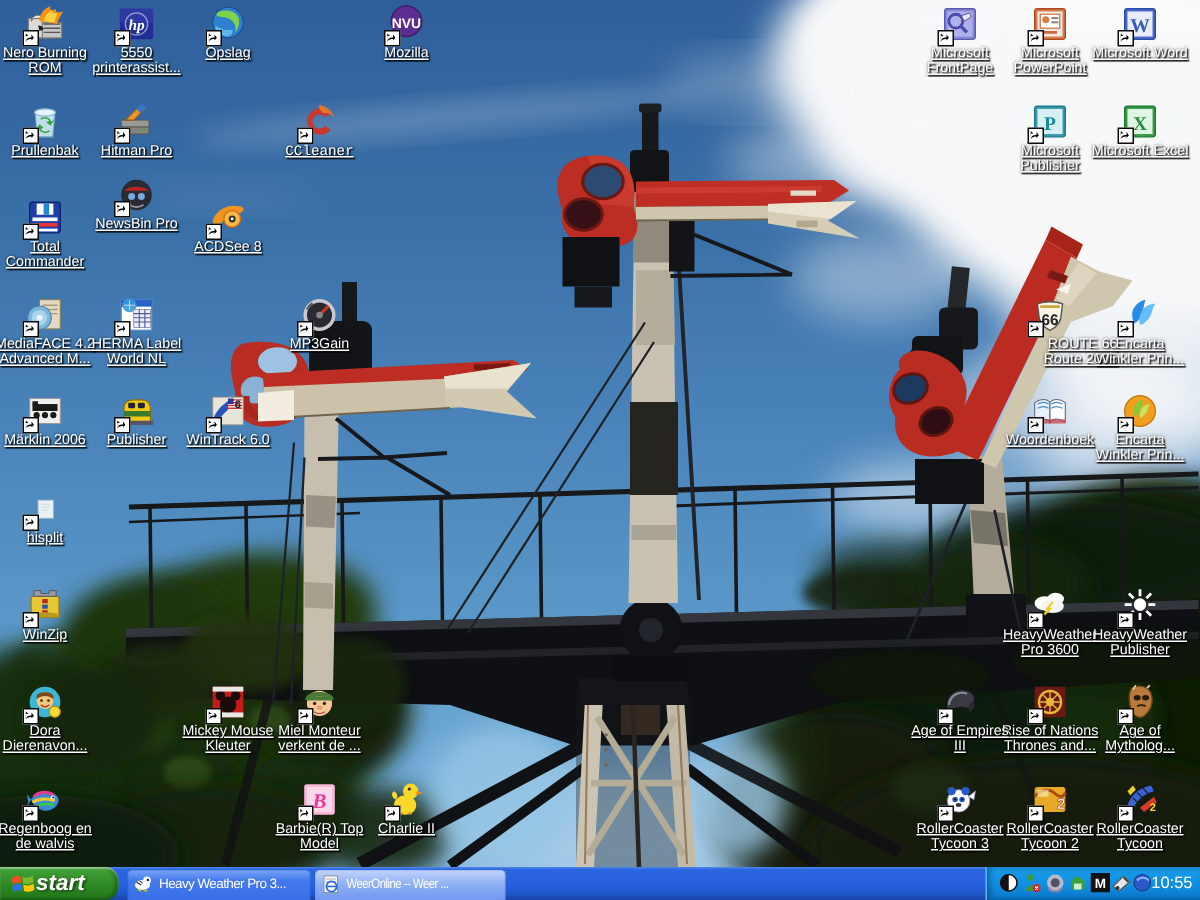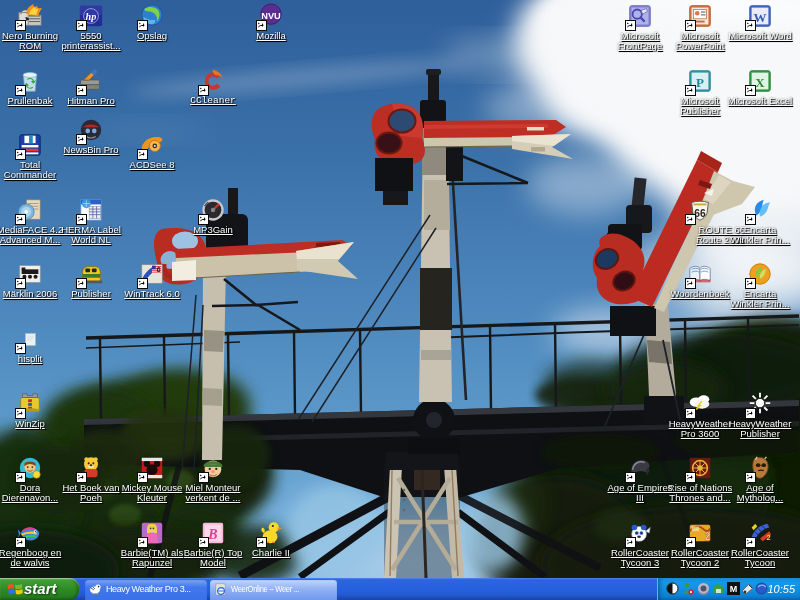--- a/index.html
+++ b/index.html
@@ -18,21 +18,21 @@
 #startbtn .flag{position:absolute;left:7px;top:3px;}
 #startbtn .stx{position:absolute;left:24px;top:2px;font-size:15px;font-weight:bold;font-style:italic;color:#fff;text-shadow:1px 1px 2px rgba(0,0,0,0.6);}
 .tbtn{position:absolute;top:2px;height:32px;border-radius:3px;color:#fff;font-size:9px;letter-spacing:-0.4px;overflow:hidden;white-space:nowrap;}
 #tb1{left:85px;width:122px;background:linear-gradient(180deg,#79a4f4 0%,#4379ec 22%,#3a70e8 60%,#3064d8 100%);box-shadow:inset 0 0 1px #1d4cb8;}
 #tb2{left:210px;width:91px;background:linear-gradient(180deg,#c2d4fa 0%,#8fb0f4 30%,#6b93ee 70%,#5e88ea 100%);box-shadow:inset 0 0 1px #4a6cc8;padding-left:36px;}
 .tbtn .ticon{position:absolute;left:4px;top:3px;width:13px;height:13px;}
 .tbtn .ttxt{position:absolute;left:21px;top:4px;}
 #tray{position:absolute;right:0;top:0;width:143px;height:22px;
 background:linear-gradient(180deg,#2aa2ec 0%,#179ae8 10%,#1190e2 50%,#0d7fd2 85%,#0a74c4 100%);
 box-shadow:inset 3px 0 4px rgba(0,40,90,0.45);}
-#clock{position:absolute;right:5px;top:5px;color:#fff;font-size:11px;font-style:italic;}
+#clock{position:absolute;right:5px;top:5px;color:#fff;font-size:11px;}
 .tri{position:absolute;top:4px;width:13px;height:13px;}
 </style></head>
 <body>
 <div id="screen">
 <svg id="bg" width="800" height="600" viewBox="0 0 800 600">
 <defs>
 <linearGradient id="sky" x1="0" y1="0" x2="0" y2="1">
  <stop offset="0" stop-color="#2f5f9b"></stop>
           <stop offset="0.25" stop-color="#3a70a8"></stop>
  <stop offset="0.5" stop-color="#4c86bc"></stop>
@@ -560,40 +560,20 @@
           <circle cx="21" cy="21" r="4" fill="#f8d838" stroke="#b89000" stroke-width="0.8"></circle>
         </svg>
 <div class="arr">
           <svg width="7" height="7" viewBox="0 0 7 7">
             <path d="M1 6 L1 2 L3 2 L1.2 0.4 M1 6 C1.5 3.5 3 2.8 5 3 L5 1 L6.6 3.2 L5 5 L5 4 C3.5 3.8 2 4.2 1 6Z" fill="#000"></path>
           </svg>
         </div>
 </div>
 <div class="lb">Dora<br>Dierenavon...</div>
 </div>
-<div class="ic" style="left:46px;top:454px;">
-<div class="gfx">
-        <svg width="28" height="28" viewBox="0 0 28 28">
-          <circle cx="14" cy="10" r="7.5" fill="#f8c838"></circle>
-          <circle cx="9" cy="4.5" r="2.2" fill="#f8c838"></circle>
-          <circle cx="19" cy="4.5" r="2.2" fill="#f8c838"></circle>
-          <rect x="7" y="15" width="14" height="9" rx="3" fill="#d83a2a"></rect>
-          <circle cx="11.5" cy="9" r="1.1" fill="#321"></circle>
-          <circle cx="16.5" cy="9" r="1.1" fill="#321"></circle>
-          <ellipse cx="14" cy="12" rx="3" ry="2" fill="#f8e8b8"></ellipse>
-          <ellipse cx="14" cy="11" rx="1.5" ry="1" fill="#321"></ellipse>
-        </svg>
-<div class="arr">
-          <svg width="7" height="7" viewBox="0 0 7 7">
-            <path d="M1 6 L1 2 L3 2 L1.2 0.4 M1 6 C1.5 3.5 3 2.8 5 3 L5 1 L6.6 3.2 L5 5 L5 4 C3.5 3.8 2 4.2 1 6Z" fill="#000"></path>
-          </svg>
-        </div>
-</div>
-<div class="lb">Het Boek van<br>Poeh</div>
-</div>
 <div class="ic" style="left:107px;top:454px;">
 <div class="gfx">
         <svg width="28" height="28" viewBox="0 0 28 28">
           <rect x="3" y="3" width="22" height="22" fill="#c81a1a"></rect>
           <circle cx="14" cy="16" r="6" fill="#1a0a0a"></circle>
           <circle cx="8.5" cy="9.5" r="3.5" fill="#1a0a0a"></circle>
           <circle cx="19.5" cy="9.5" r="3.5" fill="#1a0a0a"></circle>
           <rect x="3" y="3" width="22" height="3.5" fill="#e8e8e8"></rect>
           <rect x="3" y="21.5" width="22" height="3.5" fill="#e8e8e8"></rect>
         </svg>
@@ -635,39 +615,20 @@
           <circle cx="19.8" cy="12.5" r="0.7" fill="#222"></circle>
           <path d="M4 14 L1 10 L2 16 L1 20 Z" fill="#3a8ad8"></path>
         </svg>
 <div class="arr">
           <svg width="7" height="7" viewBox="0 0 7 7">
             <path d="M1 6 L1 2 L3 2 L1.2 0.4 M1 6 C1.5 3.5 3 2.8 5 3 L5 1 L6.6 3.2 L5 5 L5 4 C3.5 3.8 2 4.2 1 6Z" fill="#000"></path>
           </svg>
         </div>
 </div>
 <div class="lb">Regenboog en<br>de walvis</div>
-</div>
-<div class="ic" style="left:107px;top:519px;">
-<div class="gfx">
-        <svg width="28" height="28" viewBox="0 0 28 28">
-          <rect x="3" y="3" width="22" height="22" rx="2" fill="#b86ac8"></rect>
-          <rect x="3" y="3" width="22" height="22" rx="2" fill="url(#) " opacity="0"></rect>
-          <circle cx="14" cy="9" r="4.5" fill="#f8d8b8"></circle>
-          <path d="M9 7 C9 3 19 3 19 7 C20 13 19 18 18 22 L16 14 C15 11 13 11 12 14 L10 22 C9 18 8 13 9 7 Z" fill="#f0d048"></path>
-          <path d="M9 14 L19 14 L21 25 L7 25 Z" fill="#e86ab8"></path>
-          <circle cx="12.5" cy="9" r="0.9" fill="#336"></circle>
-          <circle cx="15.5" cy="9" r="0.9" fill="#336"></circle>
-        </svg>
-<div class="arr">
-          <svg width="7" height="7" viewBox="0 0 7 7">
-            <path d="M1 6 L1 2 L3 2 L1.2 0.4 M1 6 C1.5 3.5 3 2.8 5 3 L5 1 L6.6 3.2 L5 5 L5 4 C3.5 3.8 2 4.2 1 6Z" fill="#000"></path>
-          </svg>
-        </div>
-</div>
-<div class="lb">Barbie(TM) als<br>Rapunzel</div>
 </div>
 <div class="ic" style="left:168px;top:519px;">
 <div class="gfx">
         <svg width="28" height="28" viewBox="0 0 28 28">
           <rect x="3" y="3" width="22" height="22" rx="2" fill="#f8b8d8"></rect>
           <rect x="5" y="5" width="18" height="18" fill="#fdd8ea"></rect>
           <text x="14" y="20" font-size="15" font-style="italic" font-weight="bold" fill="#e83a9a" text-anchor="middle" font-family="Liberation Serif">B</text>
         </svg>
 <div class="arr">
           <svg width="7" height="7" viewBox="0 0 7 7">

